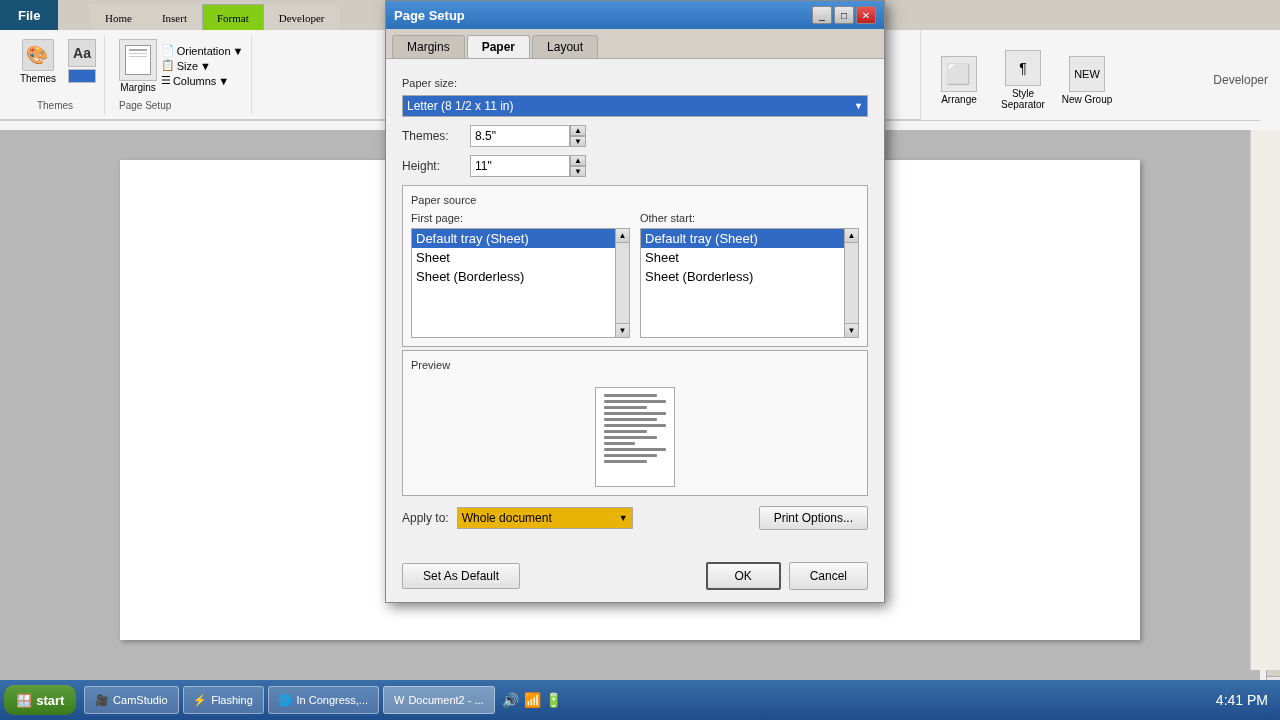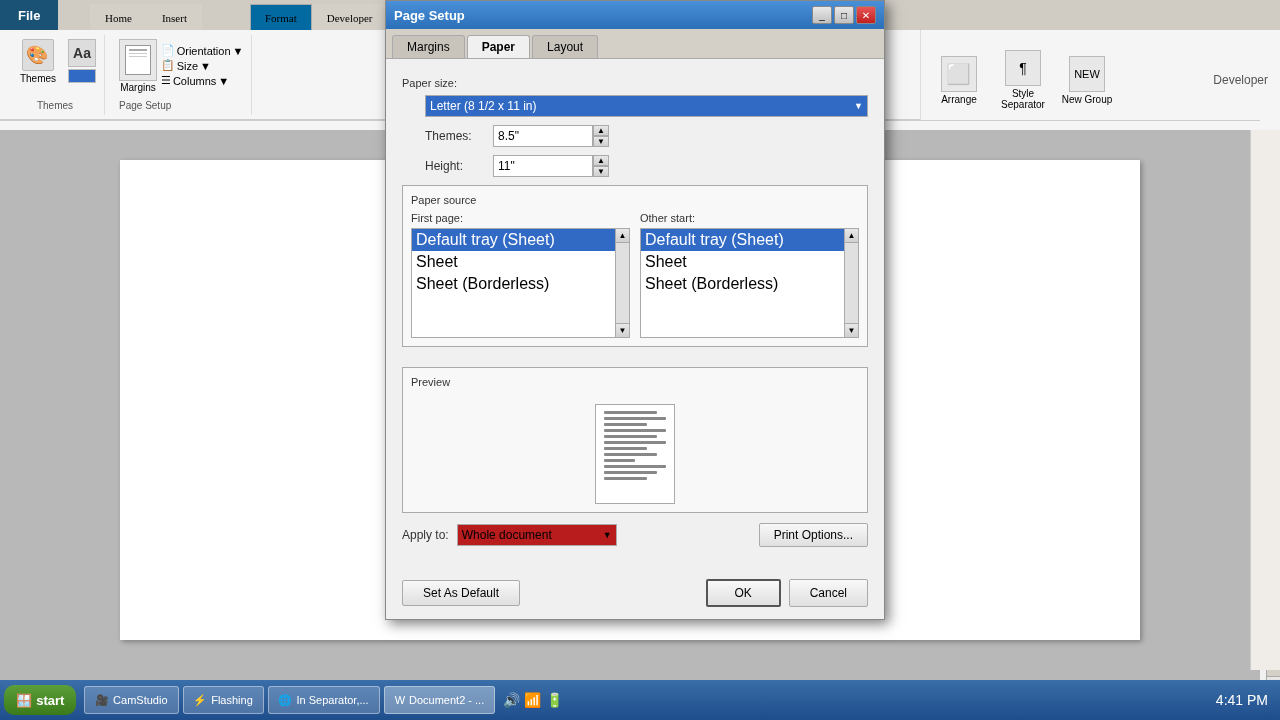--- a/index.html
+++ b/index.html
@@ -28,24 +28,23 @@
       cursor: pointer;
       background: #d4d0c8;
       border: 1px solid transparent;
       border-bottom: none;
       height: 26px;
       display: flex;
       align-items: center;
       font-family: Liberation Serif, serif;
     }
     .ribbon-tab.active {
-      background: #0369a1;
+      background: #84cc16;
       border-color: #aaa;
       border-bottom-color: #f5f5f5;
-      margin-left: 48px;
     }
 
     .file-tab {
       position: absolute;
       top: 0; left: 0;
       background: #1a5276;
       color: white;
       padding: 6px 18px;
       height: 30px;
       display: flex;
@@ -273,21 +272,20 @@
       color: #333;
       margin-bottom: 6px;
       margin-top: 4px;
     }
 
     .form-row {
       display: flex;
       align-items: center;
       margin-bottom: 8px;
       gap: 8px;
-      margin-left: 23px;
     }
 
     .form-label {
       width: 60px;
       font-size: 12px;
       color: #333;
     }
 
     .select-field {
       flex: 1;
@@ -332,21 +330,21 @@
       display: flex;
       align-items: center;
       justify-content: center;
       font-size: 8px;
       cursor: pointer;
     }
 
     .paper-source-section {
       border: 1px solid #aaa;
       padding: 8px;
-      margin-bottom: 20px;
+      margin-bottom: 3px;
       background: #f8f8f8;
     }
 
     .paper-source-title {
       font-size: 11px;
       color: #333;
       margin-bottom: 6px;
       font-weight: normal;
     }
 
@@ -368,21 +366,21 @@
     .source-listbox {
       border: 1px solid #aaa;
       background: white;
       height: 110px;
       overflow: hidden;
       position: relative;
     }
 
     .source-listbox-item {
       padding: 2px 4px;
-      font-size: 16px;
+      font-size: 13px;
       cursor: pointer;
     }
 
     .source-listbox-item.selected {
       background: #316ac5;
       color: white;
     }
 
     .listbox-scrollbar {
       position: absolute;
@@ -453,27 +451,27 @@
     }
 
     .apply-label {
       font-size: 12px;
       color: #333;
     }
 
     .apply-select {
       height: 22px;
       border: 1px solid #aaa;
-      background: #b91c1c;
+      background: #eab308;
       font-size: 12px;
       padding: 0 4px;
       display: flex;
       align-items: center;
       justify-content: space-between;
-      width: 160px;
+      width: 176px;
     }
 
     .print-options-btn {
       margin-left: auto;
       padding: 4px 14px;
       background: linear-gradient(to bottom, #f8f8f8, #e0e0e0);
       border: 1px solid #aaa;
       font-size: 12px;
       cursor: pointer;
       border-radius: 2px;
@@ -873,21 +871,21 @@
     <div class="taskbar-item">
       <span>🎥</span>
       <span>CamStudio</span>
     </div>
     <div class="taskbar-item">
       <span>⚡</span>
       <span>Flashing</span>
     </div>
     <div class="taskbar-item">
       <span>🌐</span>
-      <span>In Separator,...</span>
+      <span>In Congress,...</span>
     </div>
     <div class="taskbar-item" style="background:rgba(255,255,255,0.35);">
       <span>W</span>
       <span>Document2 - ...</span>
     </div>
   </div>
 
   <div class="taskbar-icons">
     <span style="color:white;font-size:14px;">🔊</span>
     <span style="color:white;font-size:14px;">📶</span>

